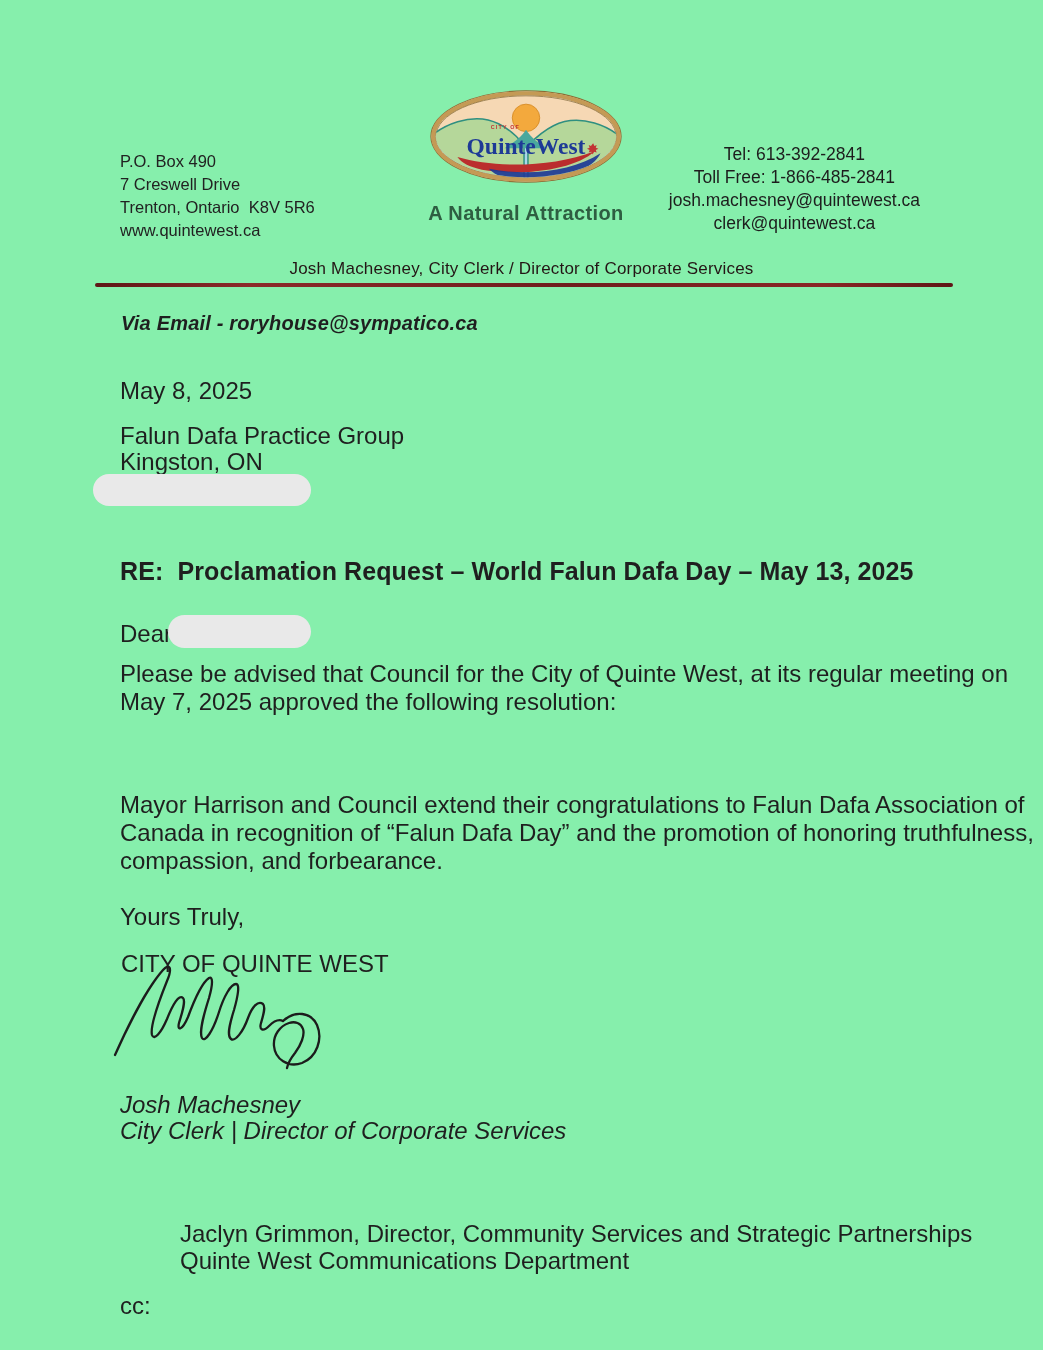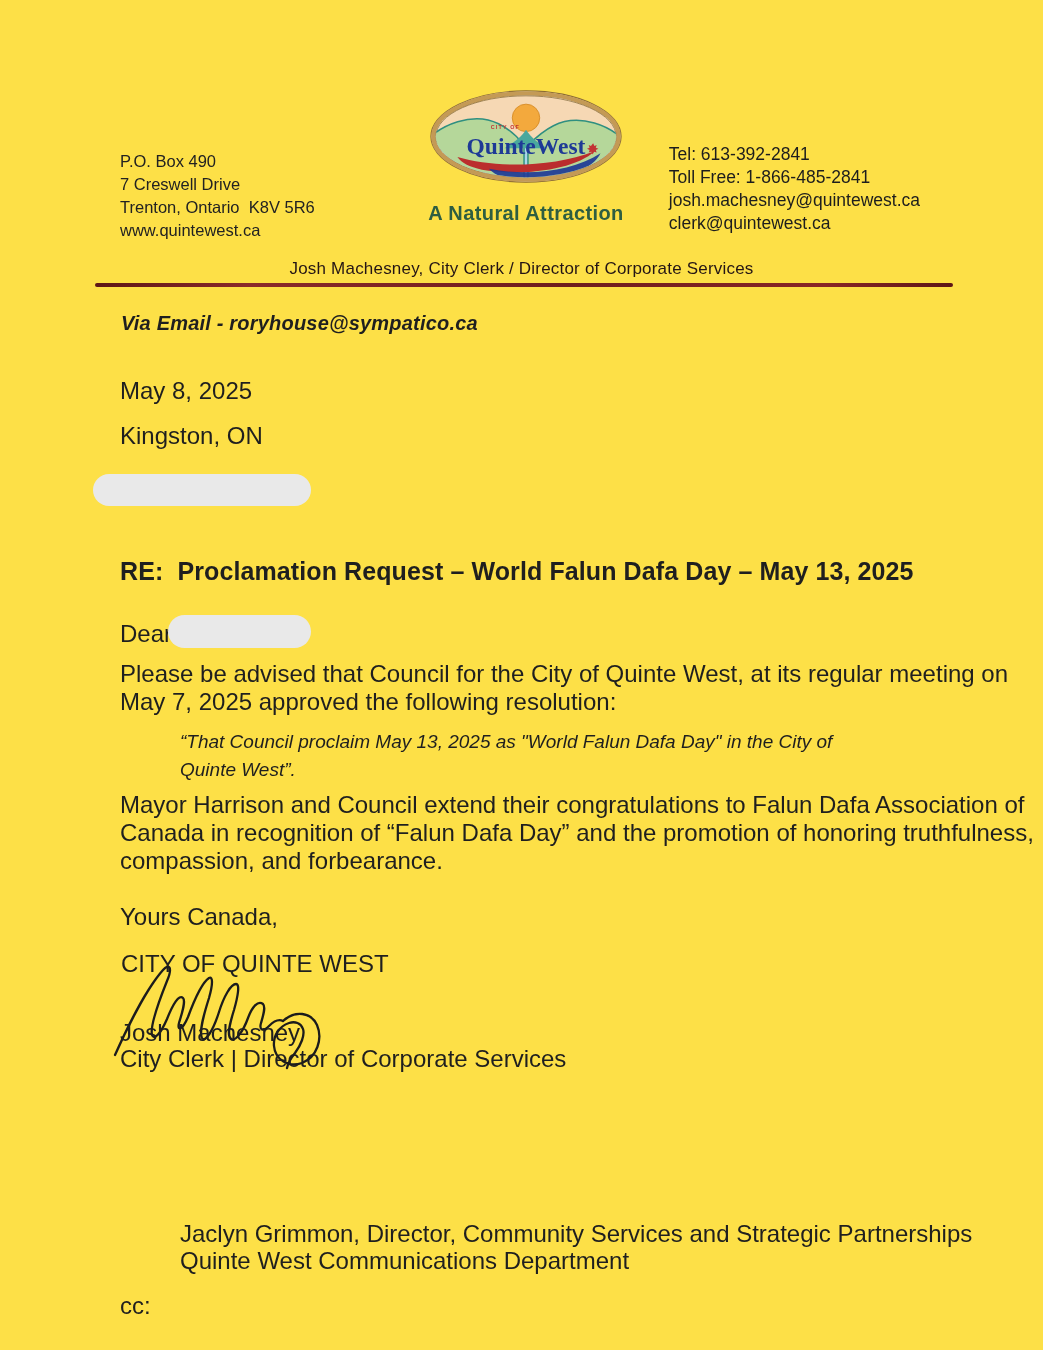--- a/index.html
+++ b/index.html
@@ -1,24 +1,24 @@
 <!DOCTYPE html>
 <html><head>
 <meta charset="utf-8">
 <style>
   html,body{margin:0;padding:0;background:#e8e8e8;}
   .page{
     position:relative;width:1043px;height:1350px;margin:0 auto;
-    background:#fde047;overflow:hidden;
+    background:#86efac;overflow:hidden;
     font-family:"Liberation Sans","DejaVu Sans",sans-serif;
     color:#1f1f1f;
   }
   .abs{position:absolute;}
   .lh-line{font-size:16.5px;line-height:23px;white-space:pre;color:#222;}
-  .contact{font-size:17.5px;line-height:23px;text-align:left;white-space:pre;color:#1d1d1d;}
+  .contact{font-size:17.5px;line-height:23px;text-align:center;white-space:pre;color:#1d1d1d;}
   .clerk-line{width:100%;text-align:center;font-size:17px;color:#241515;letter-spacing:.2px;}
   .rule{height:4px;background:linear-gradient(90deg,#5e1616,#8c2a2a 18%,#6f1d1d 55%,#8a2626 85%,#5e1616);border-radius:2px;}
   .tagline{width:196px;text-align:center;font-size:20px;font-weight:bold;color:#2e5e41;letter-spacing:.4px;}
   .via{font-size:20px;font-weight:bold;font-style:italic;letter-spacing:.2px;}
   .body-text{font-size:24px;line-height:28px;}
   .subject{font-size:25px;font-weight:bold;white-space:pre;letter-spacing:.1px;}
   .quote{font-size:19px;line-height:28px;font-style:italic;}
   .pill{background:#e9e9e9;border-radius:17px;}
   .lh26{line-height:26px;}
   .lh27{line-height:27px;}
@@ -70,55 +70,52 @@
   </div>
 
   <div class="abs clerk-line" style="left:0;top:259px;">Josh Machesney, City Clerk / Director of Corporate Services</div>
   <div class="abs rule" style="left:95px;top:283px;width:858px;"></div>
 
   <div class="abs via" style="left:121px;top:312px;">Via Email - roryhouse@sympatico.ca</div>
 
   <div class="abs body-text" style="left:120px;top:377px;">May 8, 2025</div>
 
   <div class="abs body-text lh26" style="left:120px;top:423px;">
+    <div>Falun Dafa Practice Group</div>
     <div>Kingston, ON</div>
   </div>
 
   <div class="abs pill" style="left:93px;top:474px;width:218px;height:32px;"></div>
 
   <div class="abs subject" style="left:120px;top:557px;">RE:  Proclamation Request – World Falun Dafa Day – May 13, 2025</div>
 
   <div class="abs body-text" style="left:120px;top:620px;">Dear</div>
   <div class="abs pill" style="left:168px;top:615px;width:143px;height:33px;"></div>
 
   <div class="abs body-text" style="left:120px;top:660px;">
     <div>Please be advised that Council for the City of Quinte West, at its regular meeting on</div>
     <div>May 7, 2025 approved the following resolution:</div>
   </div>
 
-  <div class="abs quote" style="left:180px;top:728px;">
-    <div>“That Council proclaim May 13, 2025 as "World Falun Dafa Day" in the City of</div>
-    <div>Quinte West”.</div>
-  </div>
 
   <div class="abs body-text" style="left:120px;top:791px;">
     <div>Mayor Harrison and Council extend their congratulations to Falun Dafa Association of</div>
     <div>Canada in recognition of “Falun Dafa Day” and the promotion of honoring truthfulness,</div>
     <div>compassion, and forbearance.</div>
   </div>
 
-  <div class="abs body-text" style="left:120px;top:903px;">Yours Canada,</div>
+  <div class="abs body-text" style="left:120px;top:903px;">Yours Truly,</div>
   <div class="abs body-text" style="left:121px;top:950px;">CITY OF QUINTE WEST</div>
 
   <svg class="abs sig-svg" style="left:105px;top:950px;" viewBox="0 0 230 135" width="230" height="135">
     <path d="M10,105 C22,78 42,38 58,20 C64,13 68,17 62,31 C52,56 45,77 47,85 C49,91 56,83 62,69 C68,54 74,44 78,48 C81,51 77,63 74,73 C72,81 77,81 83,67 C90,48 98,32 104,28 C108,26 108,34 104,48 C98,67 94,82 97,88 C100,93 108,81 114,62 C119,46 126,34 131,34 C135,34 133,46 129,60 C124,76 122,86 126,89 C130,92 138,82 143,68 C147,57 153,50 158,54 C161,57 158,66 156,73 C154,80 158,82 164,76 C169,71 174,69 178,71"></path>
     <path d="M178,71 C190,60 206,62 212,75 C218,89 212,107 197,113 C183,118 170,109 169,96 C168,85 175,76 184,73 C190,71 196,73 198,79 C200,85 196,95 190,103 C186,108 183,113 182,118"></path>
   </svg>
 
-  <div class="abs body-text lh26" style="left:120px;top:1020px;">
+  <div class="abs body-text lh26" style="left:120px;top:1092px;font-style:italic;">
     <div>Josh Machesney</div>
     <div>City Clerk | Director of Corporate Services</div>
   </div>
 
   <div class="abs body-text lh27" style="left:120px;top:1292px;">cc:</div>
   <div class="abs body-text lh27" style="left:180px;top:1220px;">
     <div>Jaclyn Grimmon, Director, Community Services and Strategic Partnerships</div>
     <div>Quinte West Communications Department</div>
   </div>
 

